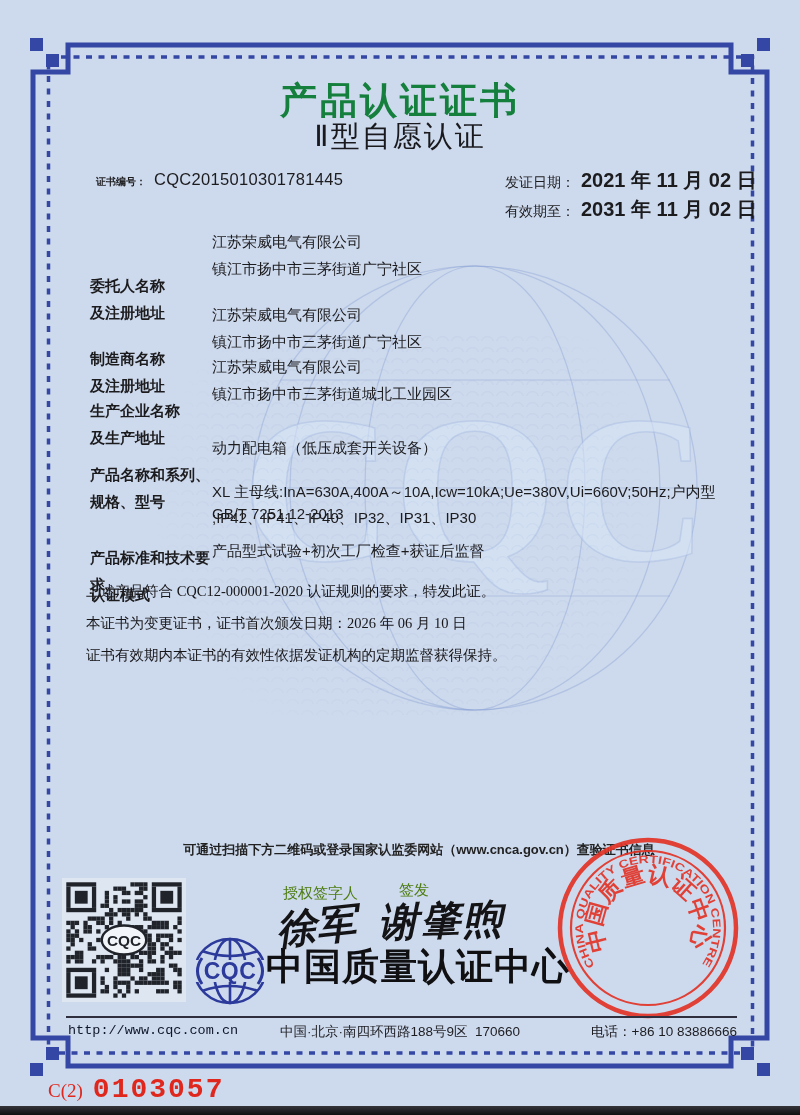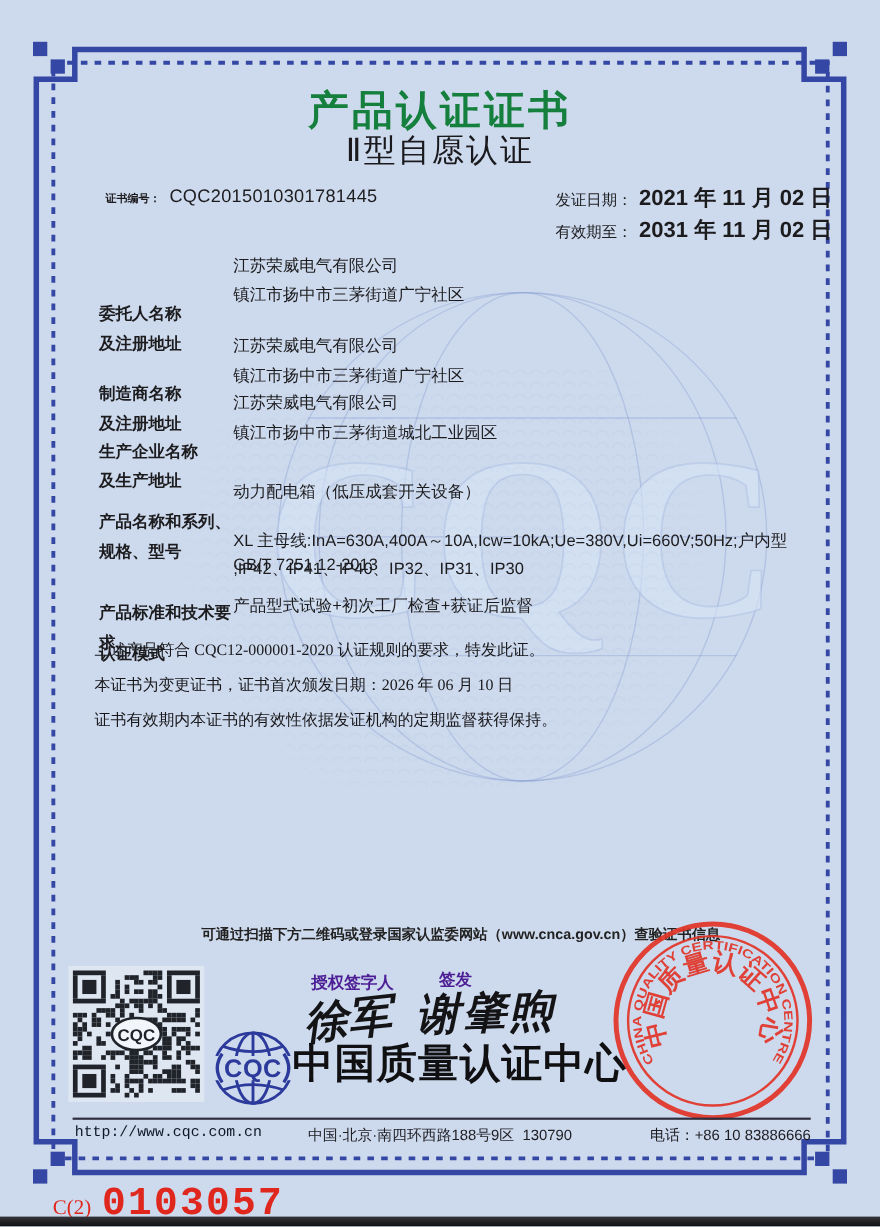--- a/index.html
+++ b/index.html
@@ -31,38 +31,38 @@
   .f-values{width:510px;font-size:15px;line-height:27px;}
   .field.tight .f-values div{line-height:26px;margin-top:18px;}
 
   
   .statements{left:86px;top:575px;width:620px;font-size:14.5px;line-height:32px;color:#17171a;}
 
   
   .verify{left:0;right:0;top:841px;text-align:center;padding-left:38px;font-size:13px;font-weight:bold;color:#222;}
 
   
-  .sign-label{font-size:15px;font-weight:bold;color:#4c1d95;}
+  .sign-label{font-size:15px;font-weight:normal;color:#4d7c0f;}
   .sig{font-family:cursive;font-style:italic;font-weight:bold;color:#141416;}
   .sig1{left:276px;top:899px;font-size:40px;transform:rotate(-6deg);}
   .sig2{left:378px;top:893px;font-size:40px;transform:rotate(-2deg);letter-spacing:2px;}
 
   
   .orgname{left:266px;top:942px;font-size:37px;font-weight:bold;letter-spacing:1px;color:#101013;}
 
   
   .rule{left:66px;top:1016px;width:671px;border-top:2px solid #2e2e3e;}
   .f-web{left:68px;top:1023px;font-size:13.5px;color:#0f172a;}
   .f-addr{left:0;right:0;top:1023px;text-align:center;font-size:13.5px;white-space:pre;color:#1d1d22;}
   .f-tel{right:63px;top:1023px;font-size:13.5px;color:#1d1d22;}
 
   
   .serial{left:48px;top:1074px;display:flex;align-items:baseline;color:#e0271d;}
   .serial .pre{font-family:"Liberation Serif",serif;font-size:19px;margin-right:10px;text-align:right;}
-  .serial .num{font-family:"Liberation Mono",monospace;font-size:36px;font-weight:bold;letter-spacing:2px;}
+  .serial .num{font-family:"Liberation Mono",monospace;font-size:28px;font-weight:bold;letter-spacing:2px;}
 
   .bottom-strip{left:0;right:0;bottom:0;height:9px;background:linear-gradient(#34343a,#101012);}
 
   
   .wm{left:225px;top:260px;width:500px;height:470px;pointer-events:none;}
   .guilloche{left:60px;top:330px;width:690px;height:390px;pointer-events:none;opacity:.5;
     background-image:radial-gradient(circle at 50% 115%, rgba(255,255,255,0) 5px, rgba(120,150,208,.14) 5.6px, rgba(120,150,208,.14) 6.4px, rgba(255,255,255,0) 7px);
     background-size:15px 11px;
     -webkit-mask-image:radial-gradient(circle at 50% 45%, #000 0 46%, transparent 62%);
             mask-image:radial-gradient(circle at 50% 45%, #000 0 46%, transparent 62%);
@@ -479,21 +479,21 @@
     <text font-family="Liberation Sans, sans-serif" font-size="11" font-weight="bold" fill="#e23528">
       <textPath href="#stamp-outer-arc" startOffset="0" textLength="282" lengthAdjust="spacingAndGlyphs">CHINA QUALITY CERTIFICATION CENTRE</textPath>
     </text>
     <text font-family="Liberation Sans, sans-serif" font-size="22" font-weight="bold" fill="#e23528">
       <textPath href="#stamp-inner-arc" startOffset="0" textLength="186" lengthAdjust="spacingAndGlyphs">中国质量认证中心</textPath>
     </text>
   </svg>
 
   <div class="abs rule"></div>
   <div class="abs f-web mono">http://www.cqc.com.cn</div>
-  <div class="abs f-addr">中国·北京·南四环西路188号9区  130790</div>
+  <div class="abs f-addr">中国·北京·南四环西路188号9区  170660</div>
   <div class="abs f-tel">电话：+86 10 83886666</div>
 
   <div class="abs serial">
     <span class="pre">C(2)</span>
     <span class="num">0103057</span>
   </div>
 
   <div class="abs bottom-strip"></div>
 </div>
 

